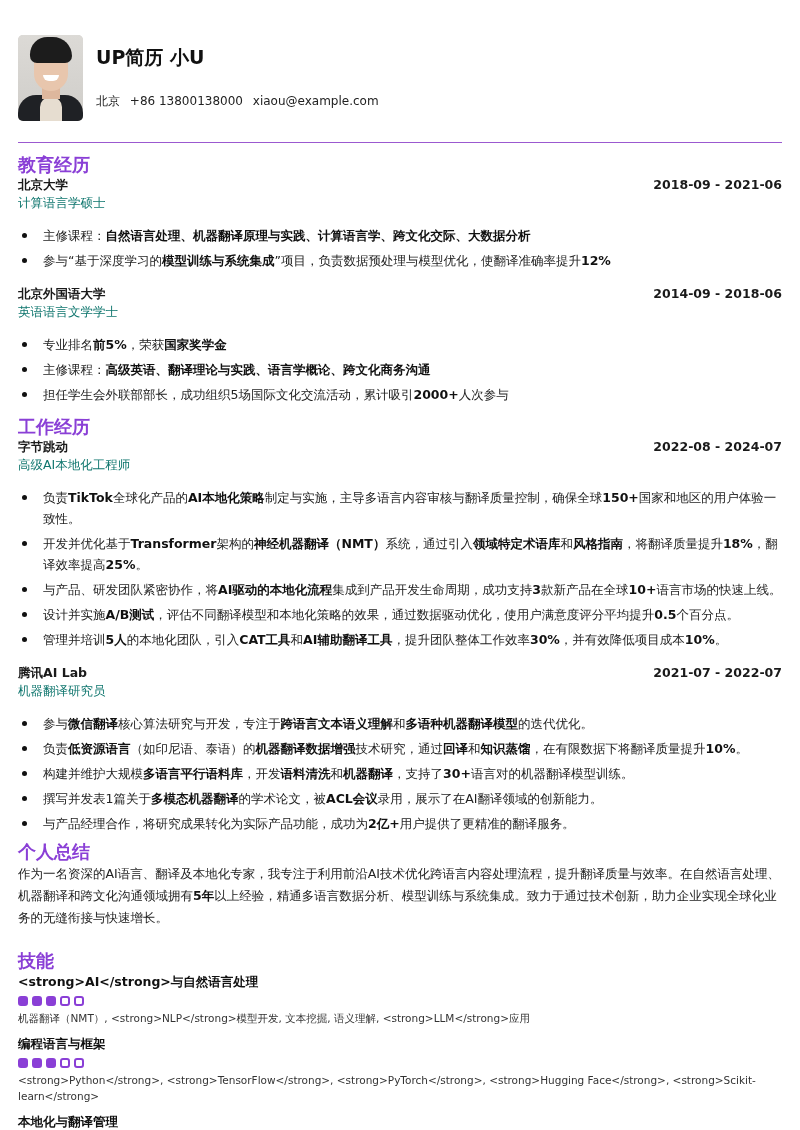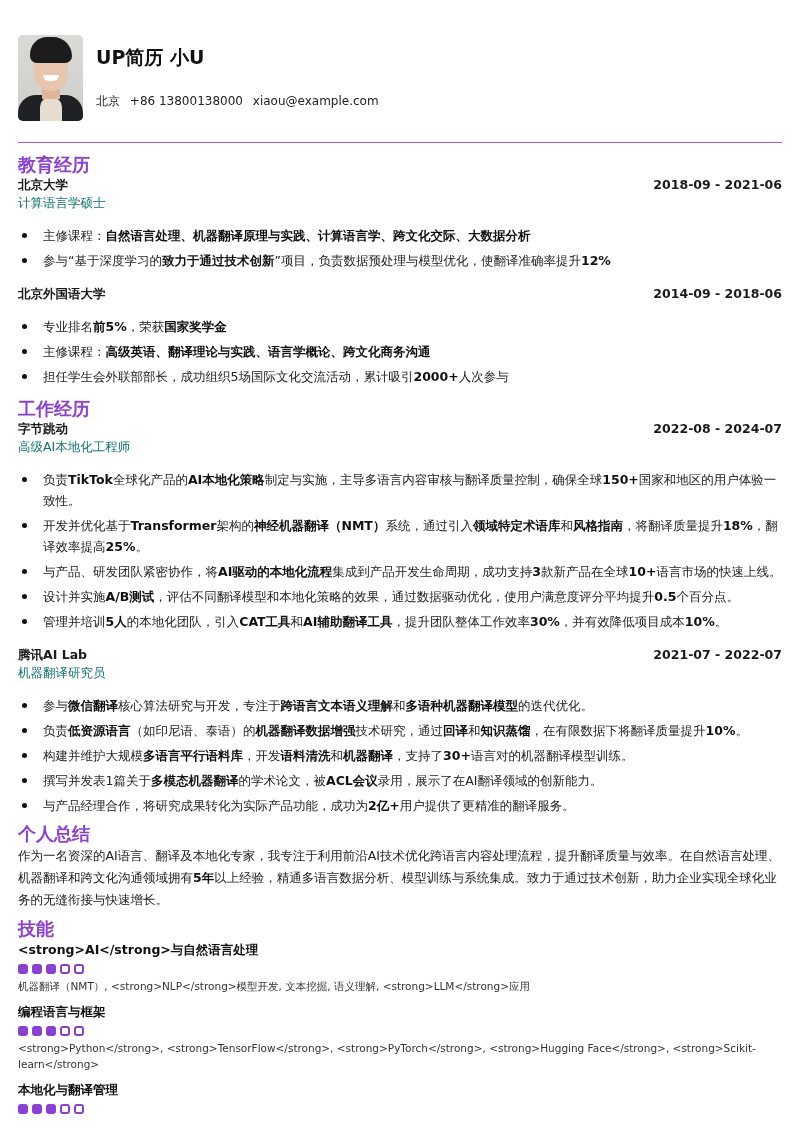--- a/index.html
+++ b/index.html
@@ -20,21 +20,21 @@
   .contact span { margin-right: 6px; }
   .divider { height: 1px; background: #9b59d0; margin: 0 0 14px 0; }
   .section-title { color: #8a3fd6; font-size: 18px; font-weight: bold; margin-bottom: 3px; line-height: 16px; }
   .entry { margin-bottom: 10px; }
   .entry-head { display: flex; justify-content: space-between; font-weight: bold; font-size: 12.5px; line-height: 18px; }
   .entry-sub { display: flex; justify-content: flex-start; font-size: 12.5px; line-height: 18px; color:#0f766e; }
   ul.bullets { list-style: none; margin-top: 13px; }
   ul.bullets li { position: relative; padding-left: 25px; line-height: 21px; margin-bottom: 4px; font-size: 12.5px; color:#222; }
   ul.bullets li::before { content: ""; position: absolute; left: 4px; top: 8px; width: 5px; height: 5px; border-radius: 50%; background: #111; }
   ul.bullets li b { font-weight: bold; color:#111; }
-  .summary { line-height: 22px; font-size: 12.5px; color:#222; margin-bottom: 10px; }
+  .summary { line-height: 22px; font-size: 12.5px; color:#222; margin-bottom: 24px; }
   .summary b { font-weight: bold; color:#111; }
   .skill-name { font-weight: bold; font-size: 12.5px; line-height: 20px; color:#111; }
   .dots { display: flex; gap: 4px; margin: 4px 0 4px 0; height: 10px; }
   .dot { width: 10px; height: 10px; border-radius: 3px; border: 2px solid #8a3fd6; }
   .dot.filled { background: #8a3fd6; }
   .skill-desc { font-size: 10.5px; color:#333; line-height: 16px; margin-bottom: 8px; }
   .skill { margin-bottom: 4px; }
 </style>
 </head>
 <body>
@@ -70,27 +70,31 @@
           <div class="entry-head">
             <span>北京大学</span>
             <span>2018-09 - 2021-06</span>
           </div>
           <div class="entry-sub">
             <span>计算语言学</span>
             <span>硕士</span>
           </div>
           <ul class="bullets">
             <li>主修课程：<b>自然语言处理、机器翻译原理与实践、计算语言学、跨文化交际、大数据分析</b></li>
-            <li>参与“基于深度学习的<b>致力于通过技术创新</b>”项目，负责数据预处理与模型优化，使翻译准确率提升<b>12%</b></li>
+            <li>参与“基于深度学习的<b>模型训练与系统集成</b>”项目，负责数据预处理与模型优化，使翻译准确率提升<b>12%</b></li>
           </ul>
         </div>
         <div class="entry" style="margin-top: 14px;">
           <div class="entry-head">
             <span>北京外国语大学</span>
             <span>2014-09 - 2018-06</span>
+          </div>
+          <div class="entry-sub">
+            <span>英语语言文学</span>
+            <span>学士</span>
           </div>
           <ul class="bullets">
             <li>专业排名<b>前5%</b>，荣获<b>国家奖学金</b></li>
             <li>主修课程：<b>高级英语、翻译理论与实践、语言学概论、跨文化商务沟通</b></li>
             <li>担任学生会外联部部长，成功组织5场国际文化交流活动，累计吸引<b>2000+</b>人次参与</li>
           </ul>
         </div>
       </div>
   </div>
 

